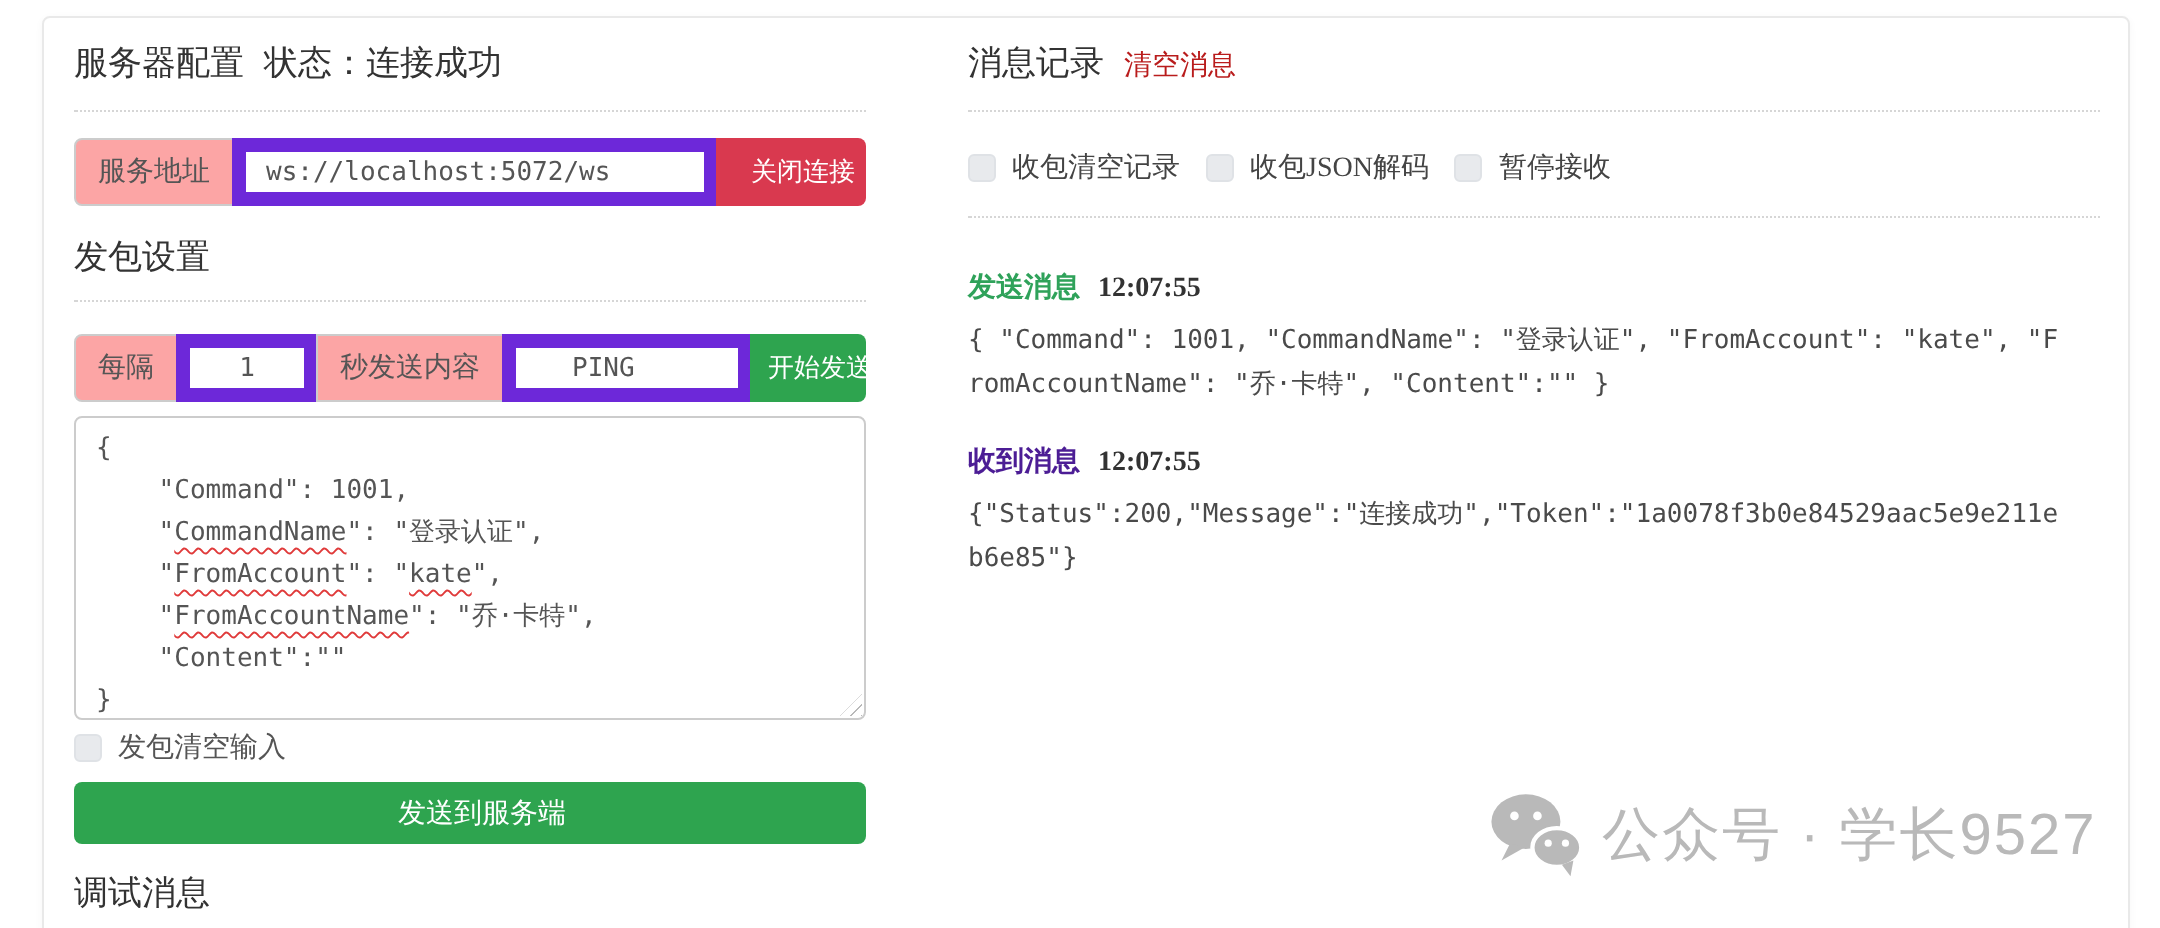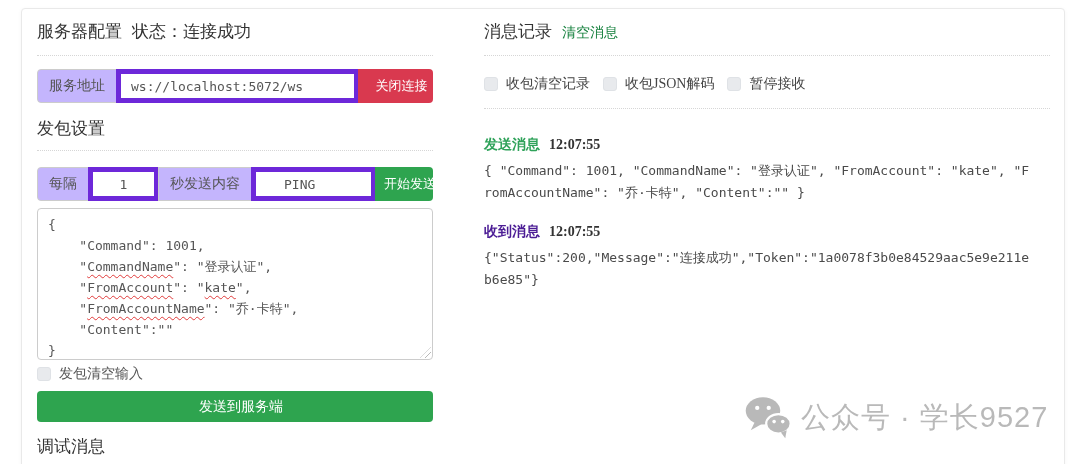--- a/index.html
+++ b/index.html
@@ -17,26 +17,26 @@
   .col-right { left:462px; width:566px; }
 
   .title-row { margin-top:12px; height:22px; line-height:22px; font-size:17px; color:#333; white-space:nowrap; }
   .title-row .sub { margin-left:10px; }
   .section-title { font-size:17px; color:#333; height:22px; line-height:22px; }
   hr.dotted { border:none; border-top:1px dotted #d6d6d6; height:0; }
 
   .ig { display:flex; align-items:stretch; height:34px; }
   .ig .addon {
     display:flex; align-items:center; justify-content:center;
-    background:#c4b5fd; border:1px solid #ccc; color:#555; font-size:14px;
+    background:#fca5a5; border:1px solid #ccc; color:#555; font-size:14px;
     padding:0 11px; white-space:nowrap;
   }
   .ig .addon:first-child { border-radius:4px 0 0 4px; }
   .ig input {
-    border:5px solid #6d28d9; margin-left:-1px; outline:none; color:#555;
+    border:7px solid #6d28d9; margin-left:-1px; outline:none; color:#555;
     font-family:"DejaVu Sans Mono",monospace; font-size:13px; padding:0 10px;
     min-width:0; background:#fff;
   }
   .ig .addon + input, .ig input + .addon { margin-left:-1px; }
   .ig .btn { margin-left:-1px; border-radius:0 4px 4px 0; }
 
   .btn {
     border:none; cursor:pointer; color:#fff; font-size:13px;
     font-family:"Liberation Serif","DejaVu Serif",serif;
     display:flex; align-items:center; justify-content:center; white-space:nowrap;padding-left:12px;
@@ -64,21 +64,21 @@
 
   .cb { display:inline-block; width:14px; height:14px; background:#e8eaed;
         border:1px solid #dfe2e6; border-radius:3px; flex:0 0 auto; }
   .cb-row { display:flex; align-items:center; font-size:14px; color:#555; }
   .cb-row .cb { margin-right:8px; }
 
   .options-row { display:flex; align-items:center; font-size:14px; color:#444; }
   .options-row .opt { display:flex; align-items:center; margin-right:13px; }
   .options-row .cb { margin-right:8px; }
 
-  .link { color:#15803d; font-size:14px; text-decoration:none; cursor:pointer; }
+  .link { color:#b91c1c; font-size:14px; text-decoration:none; cursor:pointer; }
   .title-row .link { margin-left:10px; }
 
   .msg { margin-top:18px; }
   .msg-head { font-size:14px; font-weight:bold; height:20px; line-height:20px; }
   .msg-label.sent { color:#2fa25a; }
   .msg-label.received { color:#4c1d95; }
   .msg-time { color:#333; margin-left:9px; }
   .msg-body {
     margin-top:5px; font-family:"DejaVu Sans Mono",monospace; font-size:13px;
     line-height:22px; color:#4a4a4a; max-width:548px; word-break:break-all;

